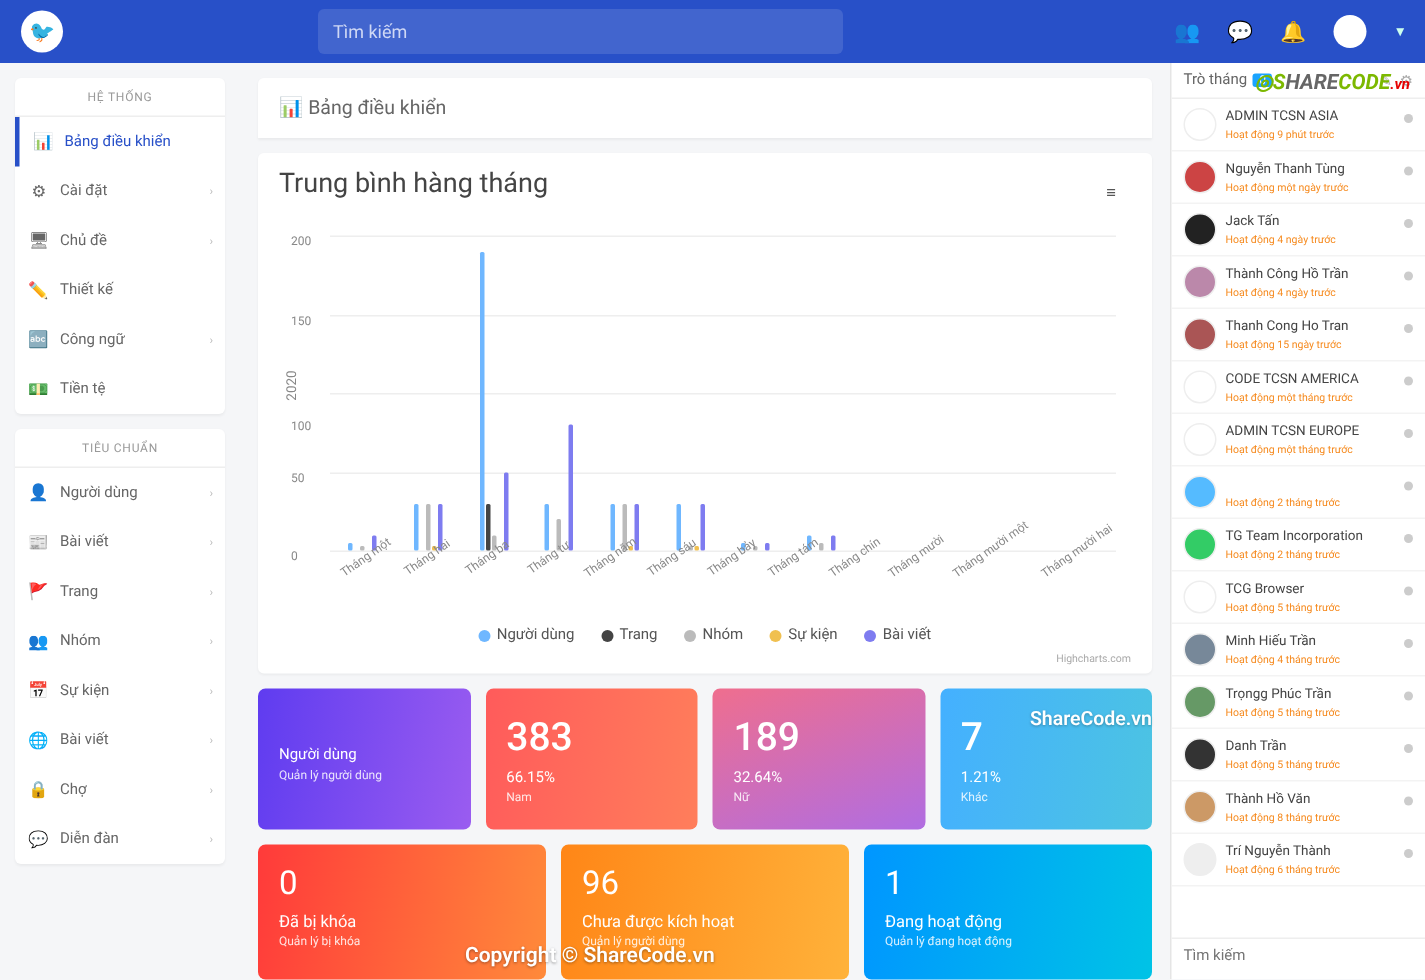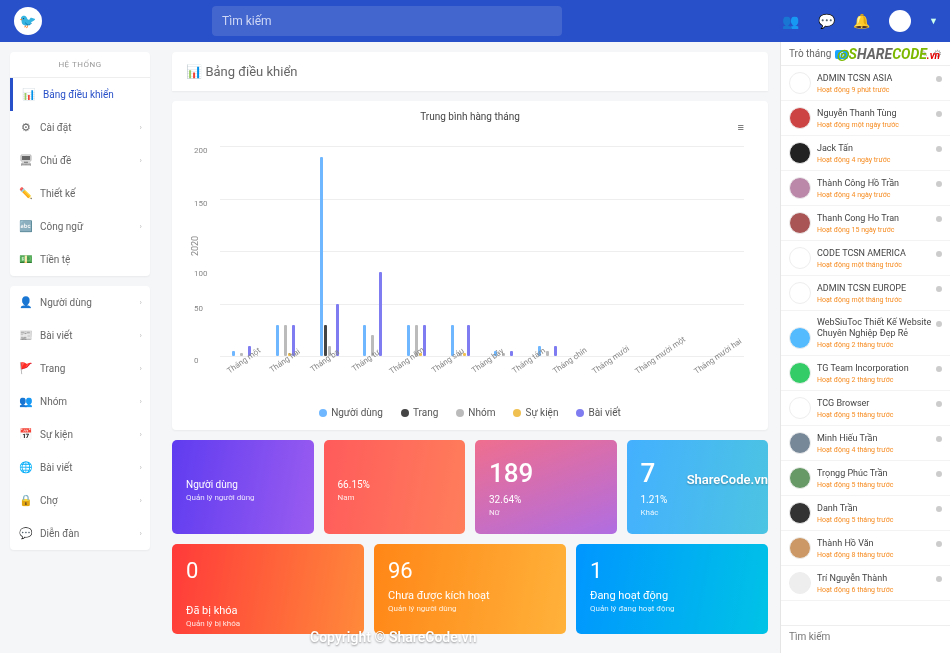--- a/index.html
+++ b/index.html
@@ -18,21 +18,21 @@
 .sidebar { width:160px; padding:10px; overflow-y:auto; }
 .side-block { background:#fff; border-radius:4px; margin-bottom:10px; box-shadow:0 1px 2px rgba(0,0,0,.05);text-align:center; }
 .side-head { padding:8px 10px; font-size:8px; color:#999; border-bottom:1px solid #eee; letter-spacing:.5px; }
 .side-item { padding:10px 10px; display:flex; align-items:center; gap:8px; cursor:pointer; position:relative; font-size:10px; color:#666; }
 .side-item.active { color:#2850c8; border-left:3px solid #2850c8; }
 .side-item .ico { width:12px; display:inline-flex; justify-content:center; font-size:11px; }
 .side-item .chev { position:absolute; right:8px; color:#bbb; font-size:8px; }
 .main { flex:1; padding:10px 12px; overflow-y:auto; }
 .panel-title { background:#fff; border-radius:4px 4px 0 0; padding:12px 14px; font-size:13px; color:#666; box-shadow:0 1px 2px rgba(0,0,0,.05); margin-bottom:10px; }
 .chart-card { background:#fff; border-radius:4px; padding:10px 14px 6px; box-shadow:0 1px 2px rgba(0,0,0,.05); }
-.chart-title { text-align:center; font-size:10px; color:#444; }
+.chart-title { font-size:18px; color:#444; }
 .chart-menu { position:absolute; right:10px; top:10px; font-weight:700; color:#555; cursor:pointer; }
 .chart-wrap { position:relative; }
 .chart-area { position:relative; height:210px; margin:24px 10px 6px 34px; }
 .ylabel { position:absolute; left:-30px; top:50%; transform:rotate(-90deg) translate(10px,-50%); font-size:9px; color:#888; }
 .ytick { position:absolute; left:-26px; font-size:8px; color:#888; transform:translateY(50%); }
 .grid { position:absolute; left:0; right:0; border-top:1px solid #eee; }
 .bars { position:absolute; left:0; right:0; bottom:0; top:0; display:flex; }
 .bar-group { flex:1; display:flex; align-items:flex-end; justify-content:center; gap:1px; }
 .bar { width:3px; border-radius:1px; }
 .xlabels { display:flex; margin:2px 10px 0 34px; }
@@ -112,20 +112,21 @@
           <span class="ico" style="">🔤</span>
           <span>Công ngữ</span>
           <span class="chev">›</span>
         </div>
         <div class="side-item">
           <span class="ico" style="">💵</span>
           <span>Tiền tệ</span>
         </div>
       </div>
       <div class="side-block">
+        <div class="side-head">TIÊU CHUẨN</div>
         <div class="side-item">
           <span class="ico" style="color:#e74c3c">👤</span>
           <span>Người dùng</span>
           <span class="chev">›</span>
         </div>
         <div class="side-item">
           <span class="ico" style="color:#e67e22">📰</span>
           <span>Bài viết</span>
           <span class="chev">›</span>
         </div>
@@ -280,46 +281,48 @@
             <span>Tháng mười một</span>
             <span>Tháng mười hai</span>
           </div>
         <div class="legend" id="legend">
             <div><span class="dot" style="background:#6fb7ff"></span>Người dùng</div>
             <div><span class="dot" style="background:#444"></span>Trang</div>
             <div><span class="dot" style="background:#bbb"></span>Nhóm</div>
             <div><span class="dot" style="background:#f0c050"></span>Sự kiện</div>
             <div><span class="dot" style="background:#7e7cf0"></span>Bài viết</div>
           </div>
+        <div class="hc">Highcharts.com</div>
       </div>
     </div>
     <div class="cards" id="cards">
         <div class="card c1">
           <div class="cap">Người dùng</div>
           <div class="sub">Quản lý người dùng</div>
         </div>
         <div class="card c2">
+          <div class="num">383</div>
           <div class="cap">66.15%</div>
           <div class="sub">Nam</div>
         </div>
         <div class="card c3">
           <div class="num">189</div>
           <div class="cap">32.64%</div>
           <div class="sub">Nữ</div>
         </div>
         <div class="card c4">
           <div class="num">7</div>
           <div class="cap">1.21%</div>
           <div class="sub">Khác</div>
         </div>
       </div>
     <div class="cards2" id="cards2">
         <div class="card2 d1">
           <div class="num" style="font-size:22px">0</div>
-          <div class="cap" style="font-size:11px;margin-top:21px">Đã bị khóa</div>
+          <div class="cap" style="font-size:11px;margin-top:6px">Đã bị khóa</div>
           <div class="sub" style="font-size:8px;margin-top:2px;opacity:.85">Quản lý bị khóa</div>
         </div>
         <div class="card2 d2">
           <div class="num" style="font-size:22px">96</div>
           <div class="cap" style="font-size:11px;margin-top:6px">Chưa được kích hoạt</div>
           <div class="sub" style="font-size:8px;margin-top:2px;opacity:.85">Quản lý người dùng</div>
         </div>
         <div class="card2 d3">
           <div class="num" style="font-size:22px">1</div>
           <div class="cap" style="font-size:11px;margin-top:6px">Đang hoạt động</div>
@@ -388,21 +391,20 @@
           <div class="av" style="background:#fff;border:1px solid #eee"></div>
           <div>
             <div class="nm">ADMIN TCSN EUROPE</div>
             <div class="st">Hoạt động một tháng trước</div>
           </div>
           <div class="dot2"></div>
         </div>
         <div class="chat-item">
           <div class="av" style="background:#5bf;border:1px solid #eee"></div>
           <div>
-            <div class="nm">WebSiuToc Thiết Kế Website Chuyên Nghiệp Đẹp Rẻ</div>
             <div class="st">Hoạt động 2 tháng trước</div>
           </div>
           <div class="dot2"></div>
         </div>
         <div class="chat-item">
           <div class="av" style="background:#3c6;border:1px solid #eee"></div>
           <div>
             <div class="nm">TG Team Incorporation</div>
             <div class="st">Hoạt động 2 tháng trước</div>
           </div>

